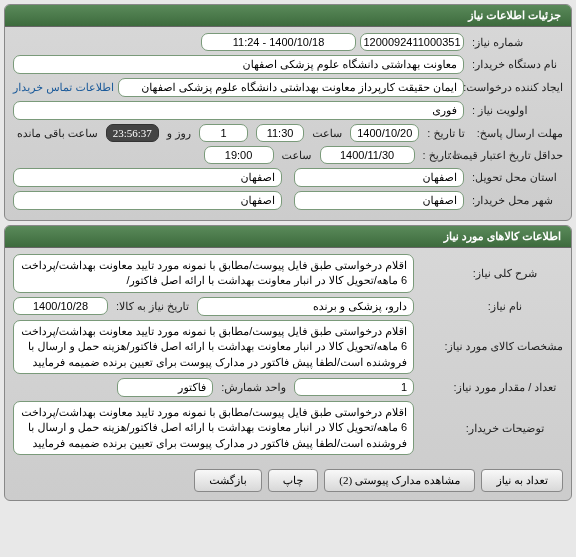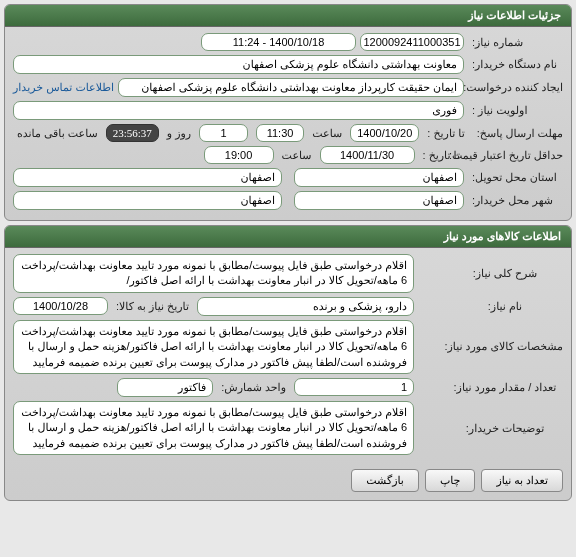--- a/index.html
+++ b/index.html
@@ -202,16 +202,17 @@
 
     <div class="row">
       <span class="label label-w2">توضیحات خریدار:</span>
       <span class="field field-flex field-ta">اقلام درخواستی طبق فایل پیوست/مطابق با نمونه مورد تایید معاونت بهداشت/پرداخت 6 ماهه/تحویل کالا در انبار معاونت بهداشت با ارائه اصل فاکتور/هزینه حمل و ارسال با فروشنده است/لطفا پیش فاکتور در مدارک پیوست برای تعیین برنده ضمیمه فرمایید</span>
     </div>
 
   </div>
 
   <div class="buttons-row">
     <button class="btn">تعداد به نیاز</button>
+    <button class="btn">مشاهده مدارک پیوستی (2)</button>
     <button class="btn">چاپ</button>
     <button class="btn">بازگشت</button>
   </div>
 </div>
 
 </body></html>

